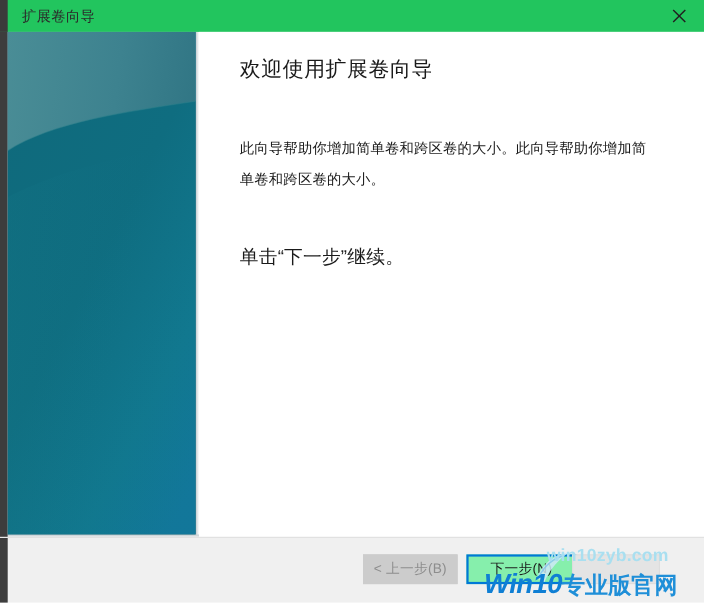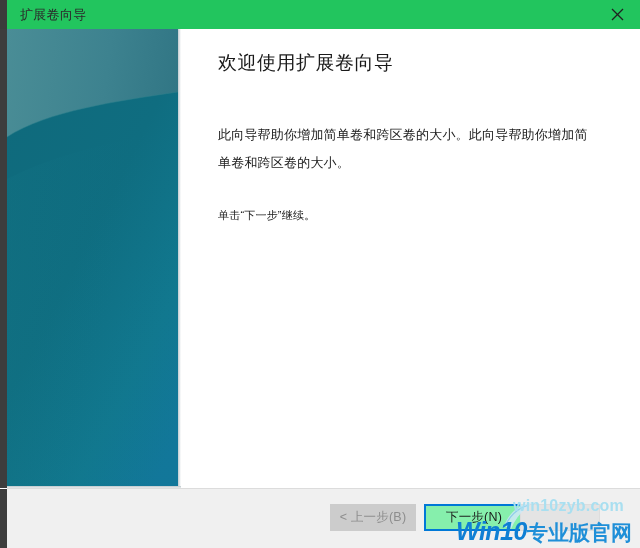--- a/index.html
+++ b/index.html
@@ -124,23 +124,23 @@
     top: 92px;
     width: 380px;
     font-size: 13px;
     line-height: 28px;
     color: #1a1a1a;
     letter-spacing: 0.2px;
   }
   #body-paragraph-2 {
     position: absolute;
     left: 37px;
-    top: 172px;
+    top: 191px;
     width: 380px;
-    font-size: 11px;
+    font-size: 17px;
     line-height: 28px;
     color: #1a1a1a;
     letter-spacing: 0.2px;
   }
 
   
   #footer-separator {
     position: absolute;
     left: 7px;
     top: 488px;
@@ -197,21 +197,21 @@
     left: 520px;
     width: 80px;
     background: #e4e4e4;
     border: 1px solid #dddddd;
     color: #cfcfcf;
   }
 
   
   #watermark {
     position: absolute;
-    left: 16px; top: 0;
+    left: 0; top: 0;
     width: 571px;
     height: 548px;
     pointer-events: none;
   }
   #watermark-small {
     position: absolute;
     left: 497px;
     top: 497px;
     font-size: 16px;
     font-weight: bold;

